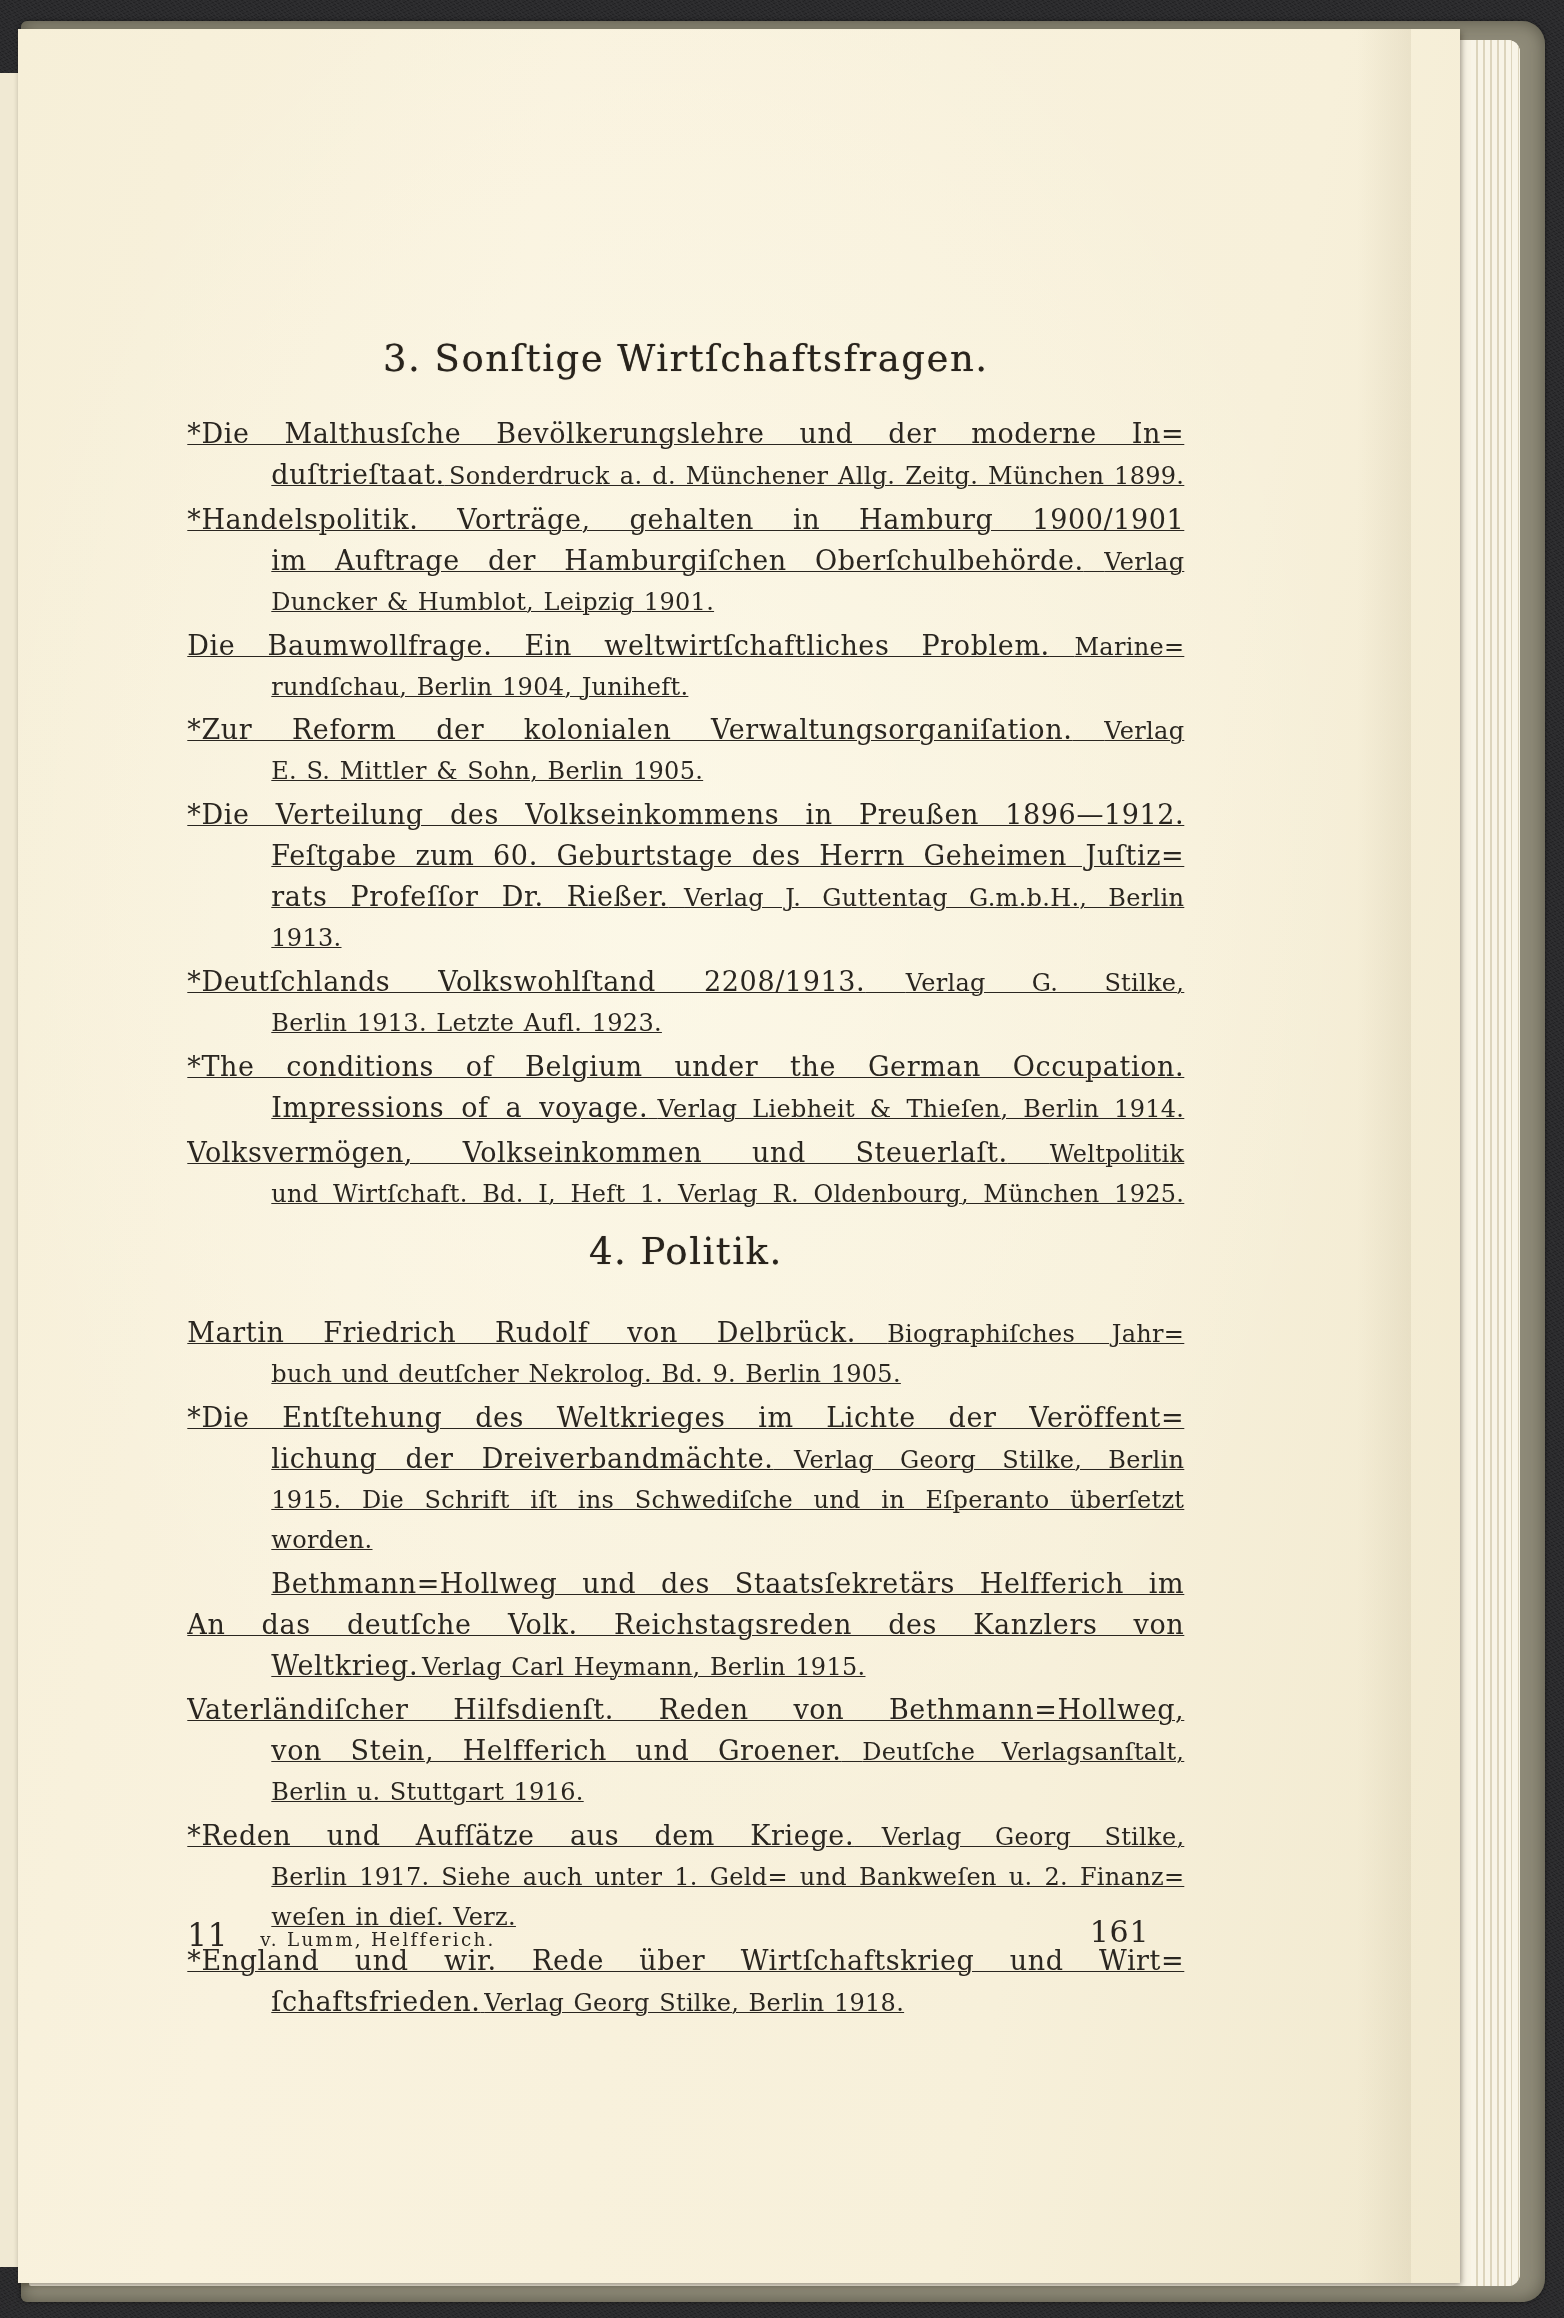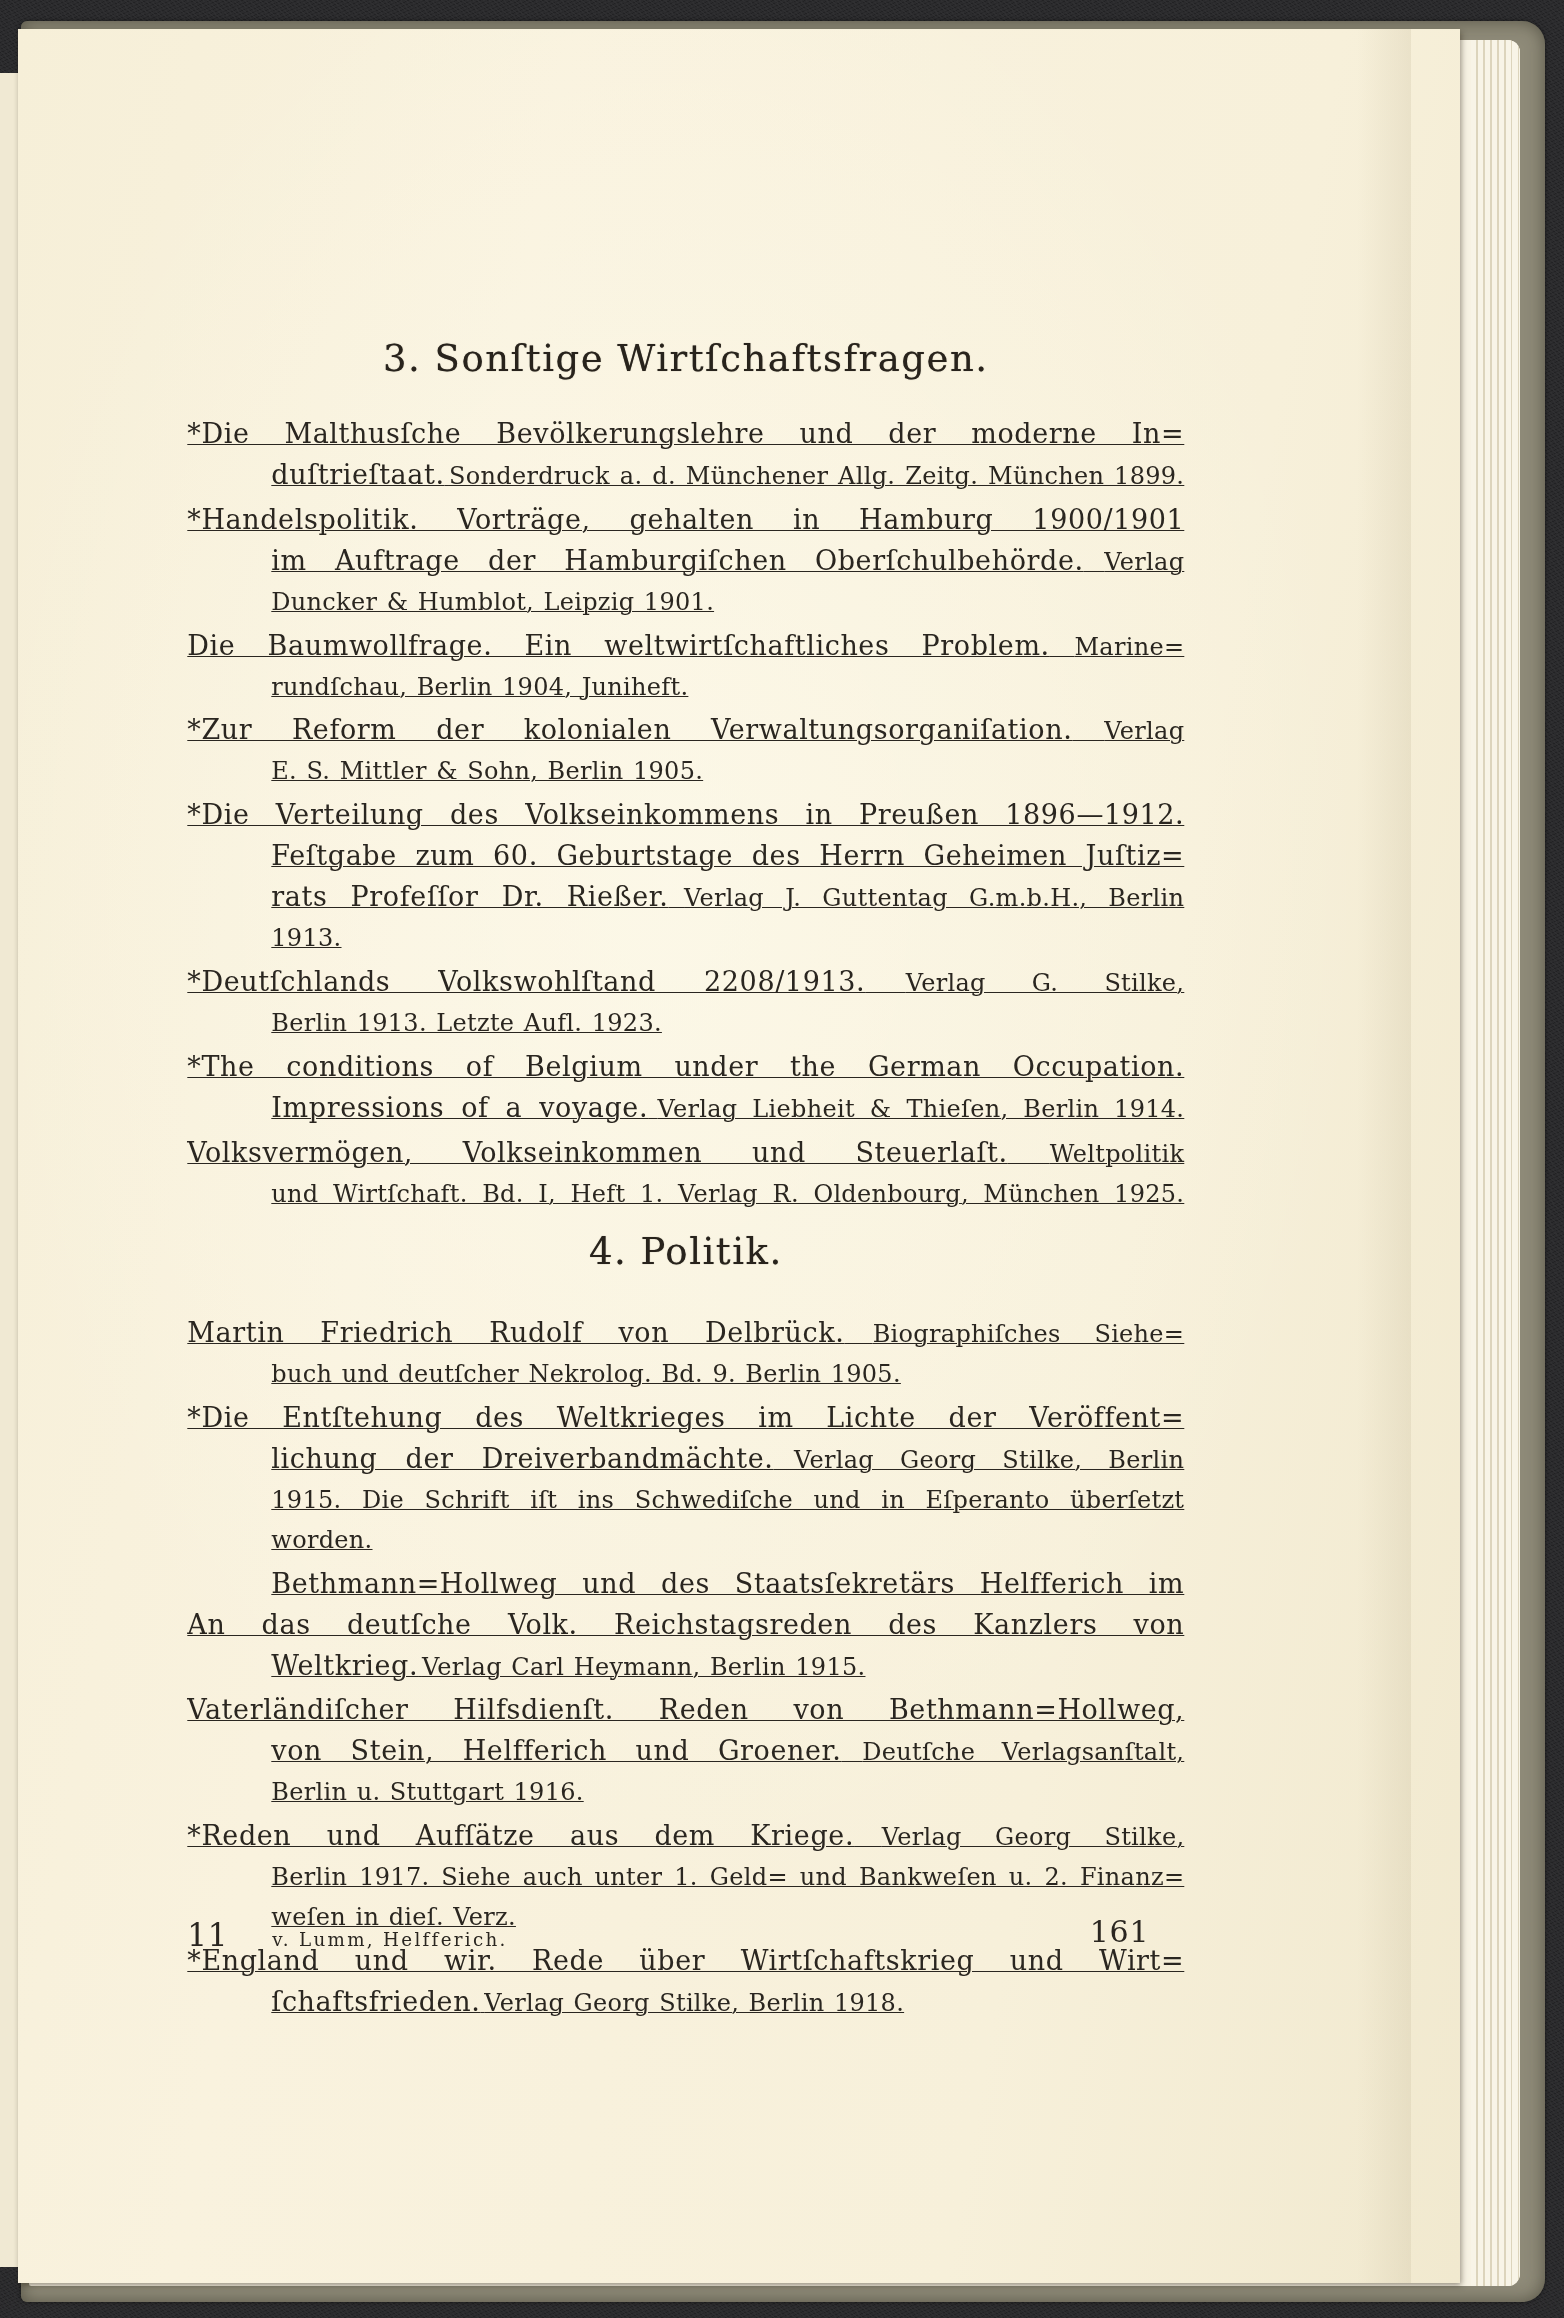--- a/index.html
+++ b/index.html
@@ -65,21 +65,21 @@
   .sec3 .entries{margin-top:34px;}
   .sec4 .entries{margin-top:40px;}
   .entry{margin:0 0 3.8px 0;}
   .line{line-height:36px;white-space:normal;text-decoration:underline;}
   .line.ind{padding-left:84px;}
   .line.fill{text-align:justify;text-align-last:justify;}
   .lg{font-size:27px;letter-spacing:0.6px;word-spacing:2.3px;}
   .sm{font-size:24px;letter-spacing:0.3px;word-spacing:1.5px;}
   .footer{position:absolute;left:169px;top:1888px;width:979px;height:54px;}
   .sig-num{font-size:31px;letter-spacing:0.8px;}
-  .sig-text{font-size:18.3px;letter-spacing:2.3px;margin-left:44px;}
+  .sig-text{font-size:18.3px;letter-spacing:2.3px;margin-left:32px;}
   .page-num{position:absolute;right:17px;top:-3.1px;font-size:30px;letter-spacing:0.8px;}
 </style>
 </head>
 <body>
 
 <div class="backdrop"></div>
 <div class="book-cover"></div>
 <div class="page-stack"></div>
 <div class="left-page-sliver"></div>
 
@@ -123,21 +123,21 @@
           <div class="line fill"><span class="lg">Volksvermögen, Volkseinkommen und Steuerlaſt.</span> <span class="sm">Weltpolitik</span></div>
           <div class="line ind fill"><span class="sm">und Wirtſchaft. Bd. I, Heft 1. Verlag R. Oldenbourg, München 1925.</span></div>
         </div>
       </div>
   </section>
 
   <section class="section sec4">
     <h2 class="heading ink">4. Politik.</h2>
     <div class="entries ink" id="entries-1">
         <div class="entry">
-          <div class="line fill"><span class="lg">Martin Friedrich Rudolf von Delbrück.</span> <span class="sm">Biographiſches Siehe=</span></div>
+          <div class="line fill"><span class="lg">Martin Friedrich Rudolf von Delbrück.</span> <span class="sm">Biographiſches Jahr=</span></div>
           <div class="line ind"><span class="sm">buch und deutſcher Nekrolog. Bd. 9. Berlin 1905.</span></div>
         </div>
         <div class="entry">
           <div class="line fill"><span class="lg">*Die Entſtehung des Weltkrieges im Lichte der Veröffent=</span></div>
           <div class="line ind fill"><span class="lg">lichung der Dreiverbandmächte.</span> <span class="sm">Verlag Georg Stilke, Berlin</span></div>
           <div class="line ind fill"><span class="sm">1915. Die Schrift iſt ins Schwediſche und in Eſperanto überſetzt worden.</span></div>
         </div>
         <div class="entry">
           <div class="line ind fill"><span class="lg">Bethmann=Hollweg und des Staatsſekretärs Helfferich im</span></div>
           <div class="line fill"><span class="lg">An das deutſche Volk. Reichstagsreden des Kanzlers von</span></div>

